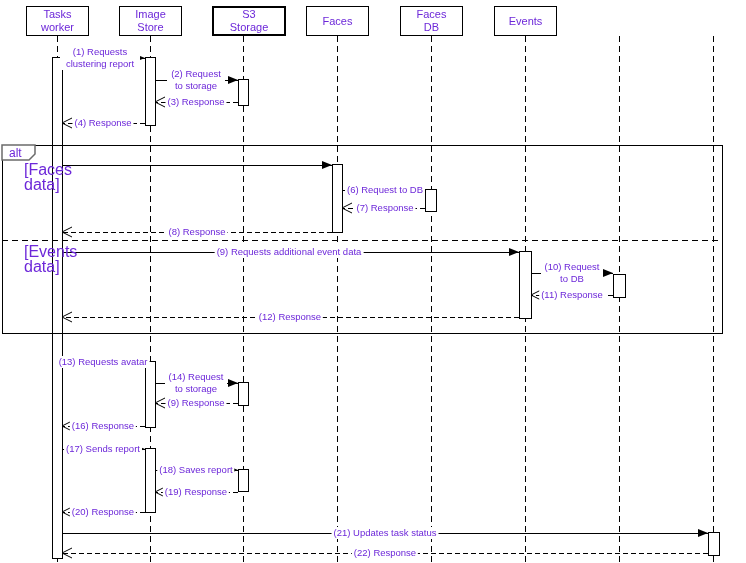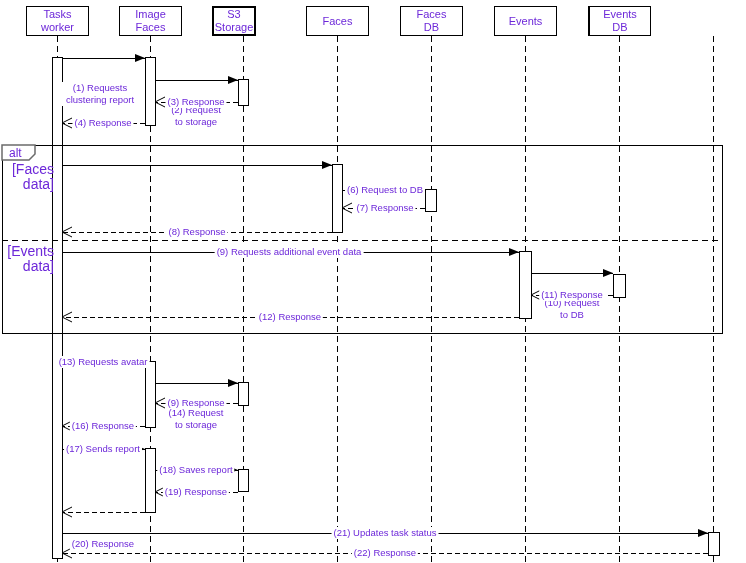--- a/index.html
+++ b/index.html
@@ -20,23 +20,23 @@
     border:1px solid #000;background:#fff;
     display:flex;align-items:center;justify-content:center;text-align:center;
     font-size:11px;line-height:13px;padding:0 10px;
   }
   .head.bold{border-width:2px;}
   .head.boldleft{border-left-width:2px;}
   .msg{
     position:absolute;transform:translate(-50%,-50%);background:#fff;
     font-size:9.5px;line-height:12px;white-space:nowrap;text-align:center;padding:0 2px;
   }
-  .msg.two{white-space:normal;padding:0;margin-top:36px;}
+  .msg.two{white-space:normal;padding:0;}
   .guard{
-    position:absolute;left:6px;width:48px;font-size:14px;line-height:15px;text-align:right;
+    position:absolute;left:24px;width:48px;font-size:16px;line-height:15px;
   }
   .alt-op{position:absolute;left:9px;top:147px;font-size:12px;line-height:12px;}
 </style>
 </head>
 <body>
 
 <div class="diagram">
 
   <svg width="746" height="563" viewBox="0 0 746 563">
     <defs>
@@ -92,26 +92,25 @@
     <line class="ret" x1="145" y1="426" x2="62" y2="426" marker-end="url(#mOpen)"></line>
     <line class="call" x1="62" y1="449" x2="145" y2="449" marker-end="url(#mArrow)"></line>
     <line class="call" x1="155" y1="470" x2="238" y2="470" marker-end="url(#mArrow)"></line>
     <line class="ret" x1="238" y1="492" x2="155" y2="492" marker-end="url(#mOpen)"></line>
     <line class="ret" x1="145" y1="512" x2="62" y2="512" marker-end="url(#mOpen)"></line>
     <line class="call" x1="62" y1="533" x2="708" y2="533" marker-end="url(#mArrow)"></line>
     <line class="ret" x1="708" y1="553" x2="62" y2="553" marker-end="url(#mOpen)"></line>
   </svg>
 
   <div class="head" style="left:26px">Tasks worker</div>
-  <div class="head" style="left:119px">Image Faces</div>
-  <div class="head bold" style="left:212px;width:44px">S3 Storage</div>
+  <div class="head" style="left:119px">Image Store</div>
+  <div class="head bold" style="left:212px;width:74px">S3 Storage</div>
   <div class="head" style="left:306px">Faces</div>
   <div class="head" style="left:400px">Faces DB</div>
   <div class="head" style="left:494px">Events</div>
-  <div class="head boldleft" style="left:588px">Events DB</div>
 
   <div class="alt-op">alt</div>
   <div class="guard" style="top:162px">[Faces data]</div>
   <div class="guard" style="top:244px">[Events data]</div>
 
   <div class="msg two" style="left:100px;top:58px;width:80px">(1) Requests clustering report</div>
   <div class="msg two" style="left:196px;top:80px;width:58px">(2) Request to storage</div>
   <div class="msg" style="left:196px;top:102px">(3) Response</div>
   <div class="msg" style="left:103px;top:123px">(4) Response</div>
   <div class="msg" style="left:385px;top:190px">(6) Request to DB</div>
@@ -121,17 +120,17 @@
   <div class="msg two" style="left:572px;top:273px;width:62px">(10) Request to DB</div>
   <div class="msg" style="left:572px;top:295px">(11) Response</div>
   <div class="msg" style="left:290px;top:317px">(12) Response</div>
   <div class="msg" style="left:103px;top:362px">(13) Requests avatar</div>
   <div class="msg two" style="left:196px;top:383px;width:62px">(14) Request to storage</div>
   <div class="msg" style="left:196px;top:403px">(9) Response</div>
   <div class="msg" style="left:103px;top:426px">(16) Response</div>
   <div class="msg" style="left:103px;top:449px">(17) Sends report</div>
   <div class="msg" style="left:196px;top:470px">(18) Saves report</div>
   <div class="msg" style="left:196px;top:492px">(19) Response</div>
-  <div class="msg" style="left:103px;top:544px">(20) Response</div>
+  <div class="msg" style="left:103px;top:512px">(20) Response</div>
   <div class="msg" style="left:385px;top:533px">(21) Updates task status</div>
   <div class="msg" style="left:385px;top:553px">(22) Response</div>
 
 </div>
 
 </body></html>

